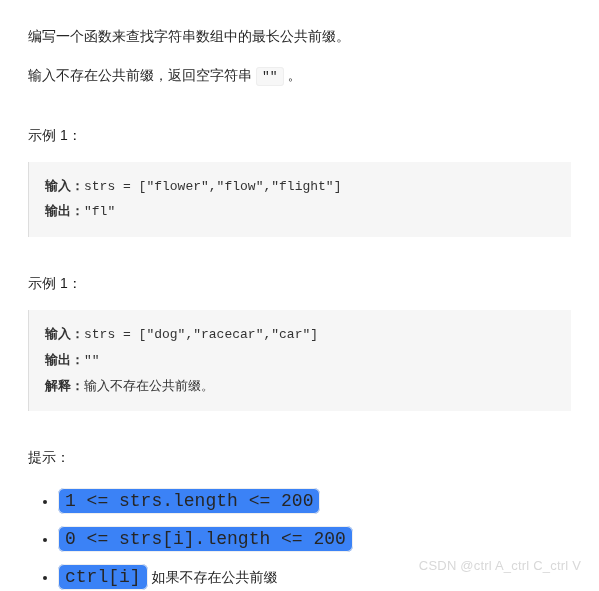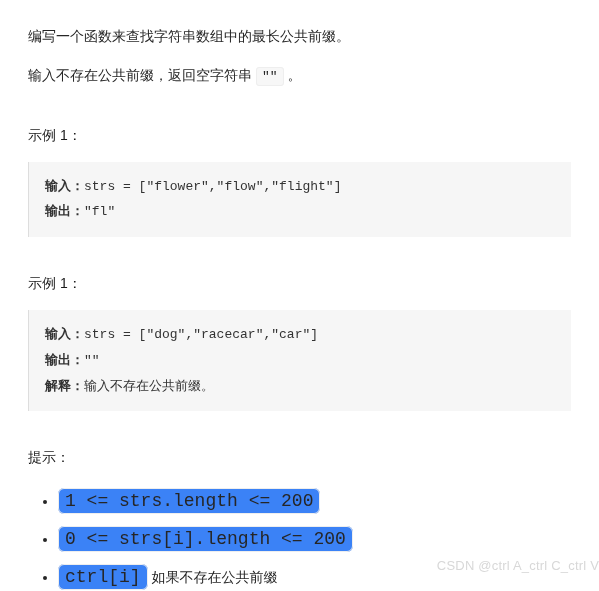--- a/index.html
+++ b/index.html
@@ -67,21 +67,21 @@
     .hint-code {
       font-family: Consolas, "Courier New", monospace;
       background: #3b82f6;
       padding: 2px 6px;
       border-radius: 6px;
       font-size: 18px;
       border: 1px solid #eee;
     }
     .watermark {
       position: absolute;
-      right: 0;
+      right: 18px;
       bottom: 14px;
       color: #d8d8d8;
       font-size: 13px;
       font-family: Arial, sans-serif;
       letter-spacing: 0.2px;
     }
   </style>
 </head>
 <body>
 

